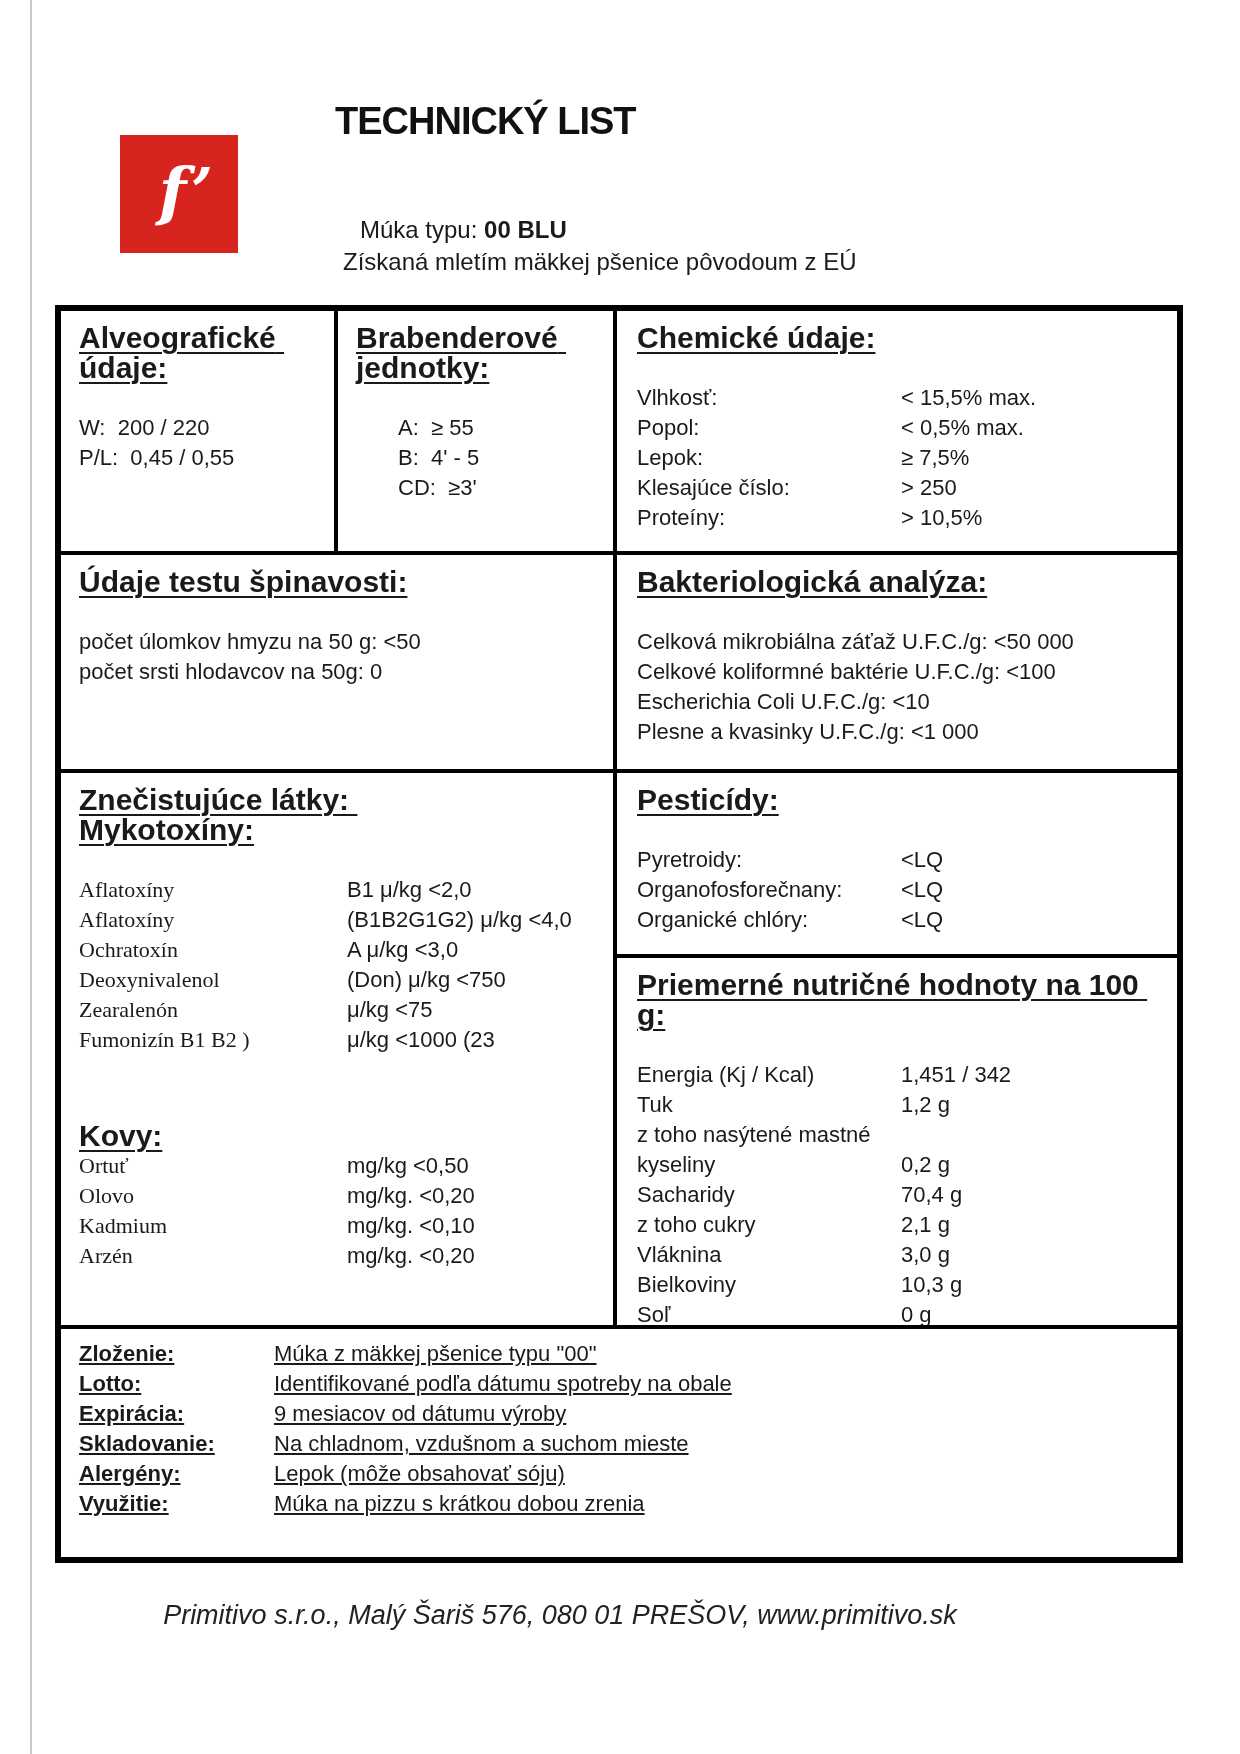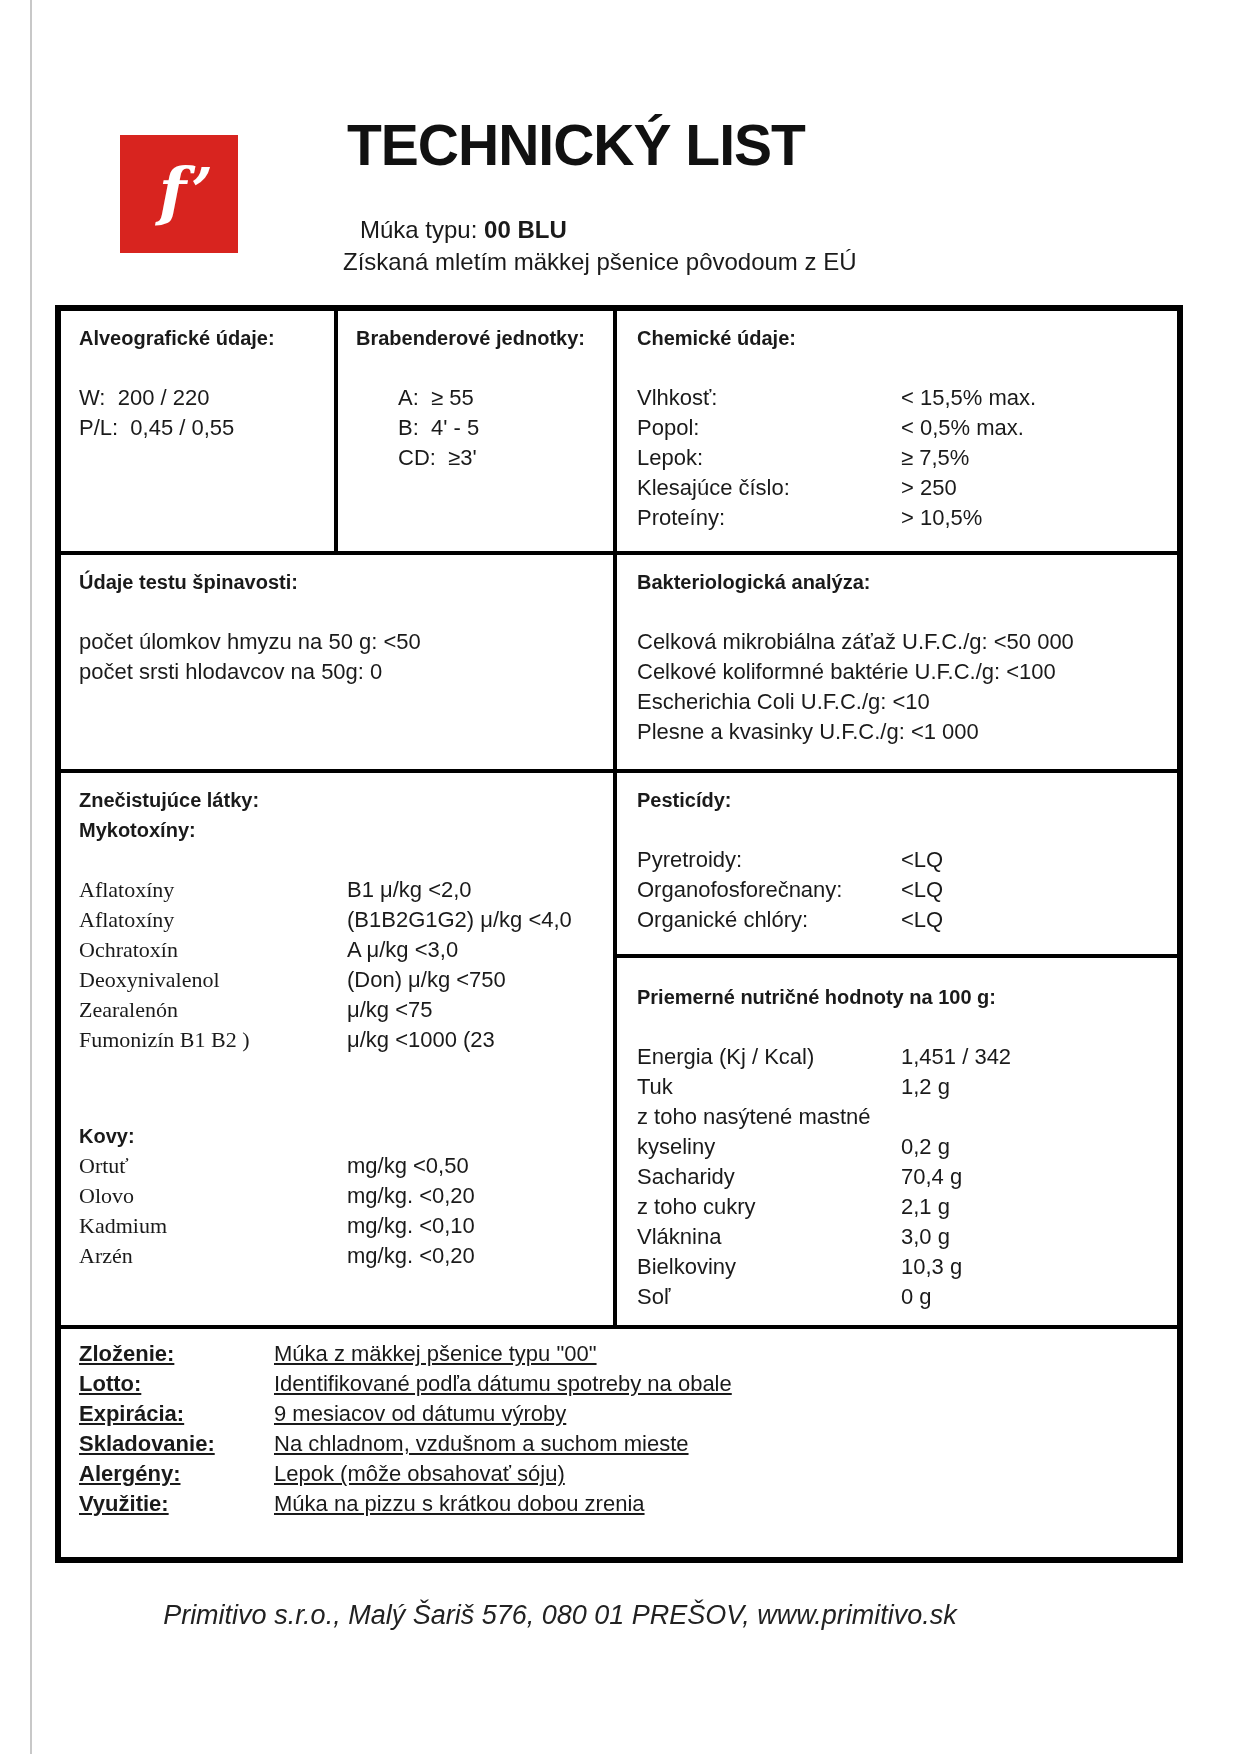--- a/index.html
+++ b/index.html
@@ -8,48 +8,48 @@
     font-family:"Liberation Sans",sans-serif;color:#1a1a1a;
     -webkit-font-smoothing:antialiased;
   }
   .scan-edge{position:absolute;left:30px;top:0;width:2px;height:1754px;background:#9a9a9a;opacity:.55;}
 
   
   .logo{position:absolute;left:120px;top:135px;width:118px;height:118px;
     background:var(--logo-red,#d8241f);display:flex;align-items:center;justify-content:center;}
   .logo-glyph{color:#fff;font-family:"DejaVu Serif",serif;font-style:italic;font-weight:700;
     font-size:64px;line-height:1;padding-left:14px;padding-bottom:6px;}
-  .title{position:absolute;left:335px;top:100px;margin:12px;font-size:57px;font-weight:700;
+  .title{position:absolute;left:335px;top:100px;margin:0;font-size:38px;font-weight:700;
     letter-spacing:-1px;color:#111;}
   .subtitle1{position:absolute;left:360px;top:215px;font-size:24px;line-height:30px;}
   .subtitle1 b{font-weight:700;}
   .subtitle2{position:absolute;left:343px;top:247px;font-size:24px;line-height:30px;}
 
   
   .spec-table{position:absolute;left:55px;top:305px;width:1128px;height:1258px;
     border:6px solid #000;box-sizing:border-box;display:flex;flex-direction:column;background:#fff;}
   .row{display:flex;box-sizing:border-box;}
   .row1{height:244px;border-bottom:4px solid #000;}
   .row2{height:218px;border-bottom:4px solid #000;}
   .row3{height:556px;border-bottom:4px solid #000;}
   .row4{flex:1;text-decoration:underline;}
   .cell{box-sizing:border-box;padding:12px 14px 0 18px;overflow:hidden;}
   .c-alveo{width:277px;border-right:4px solid #000;}
   .c-brab{width:279px;border-right:4px solid #000;}
   .c-chem{flex:1;padding-left:20px;}
   .c-dirt{width:556px;border-right:4px solid #000;}
   .c-bact{flex:1;padding-left:20px;}
   .c-contam{width:556px;border-right:4px solid #000;}
-  .right-stack{flex:1;display:flex;flex-direction:column;box-sizing:border-box;gap:12px;}
+  .right-stack{flex:1;display:flex;flex-direction:column;box-sizing:border-box;}
   .c-pest{height:185px;border-bottom:4px solid #000;padding-left:20px;}
   .c-nutr{flex:1;padding-left:20px;}
   .c-product{flex:1;padding-top:10px;}
 
-  .sec-title{margin:0 0 30px 0;font-size:20px;font-weight:700;line-height:30px;
-    text-decoration-thickness:2px;text-underline-offset:4px;white-space:pre-wrap;}
+  .sec-title{margin:0 0 30px 0;font-size:30px;font-weight:700;line-height:30px;
+    text-decoration:underline;text-decoration-thickness:2px;text-underline-offset:4px;white-space:pre-wrap;}
   .sec-title.tight{margin-bottom:0;}
   .sec-title.metals{margin:66px 0 0 0;}
 
   .line{font-size:22px;line-height:30px;white-space:pre-wrap;}
   .indent .line{padding-left:42px;}
 
   .pair{display:flex;font-size:22px;line-height:30px;}
   .pair-label{white-space:pre-wrap;}
   .pair-value{white-space:pre-wrap;}
   .pairs-std .pair-label{width:264px;flex:none;}

